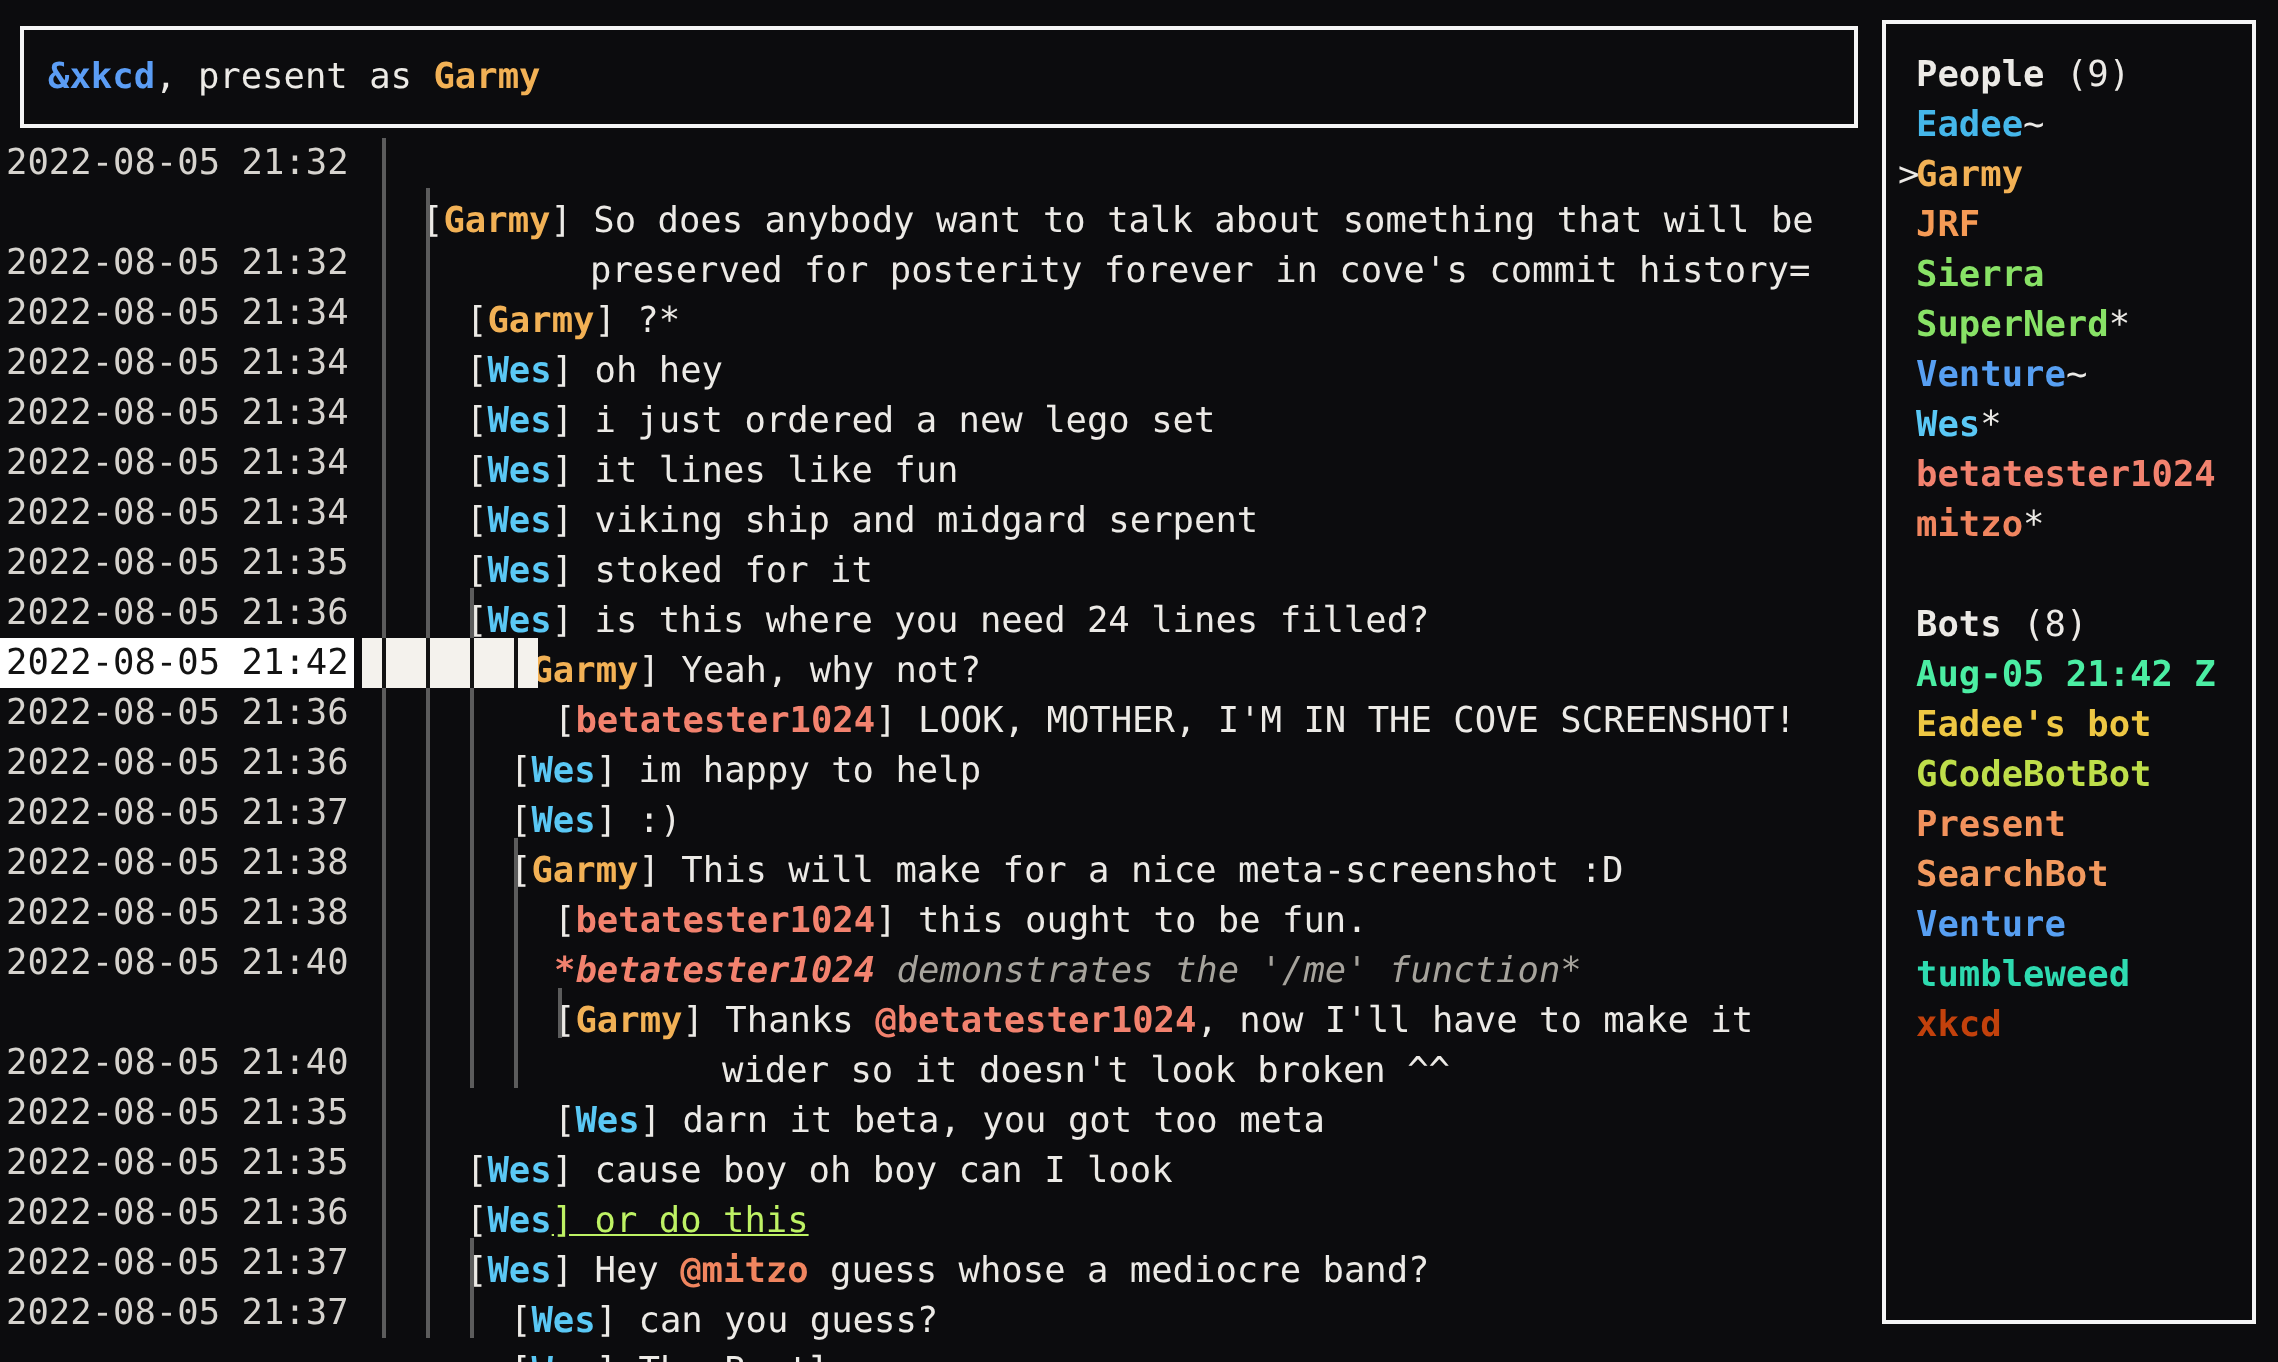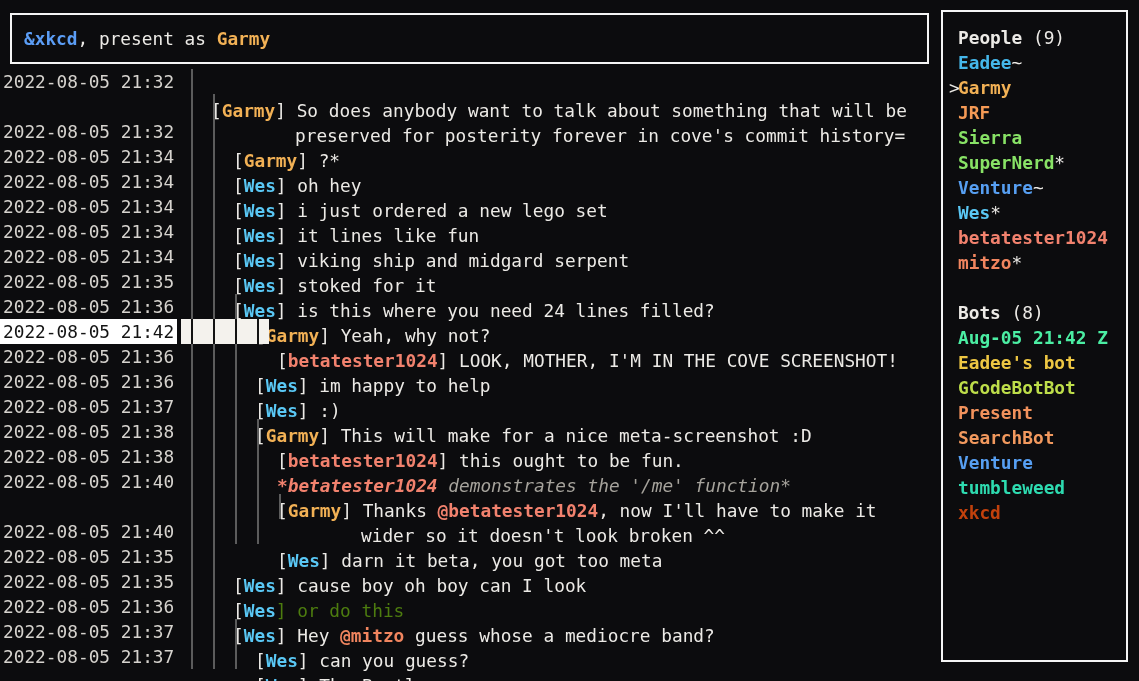--- a/index.html
+++ b/index.html
@@ -63,21 +63,21 @@
       <div class="row hl"><div class="ts">2022-08-05 21:42</div><div class="gap"></div><div class="cell line"></div><div class="cell line"></div><div class="cell line"></div><div class="cell line"></div><div class="pad"></div><div class="msg"><span style="color: rgb(236, 234, 230);">[</span><span style="color: rgb(242, 130, 110); font-weight: bold;">betatester1024</span><span style="color: rgb(236, 234, 230);">] LOOK, MOTHER, I'M IN THE COVE SCREENSHOT!</span></div></div>
       <div class="row"><div class="ts">2022-08-05 21:36</div><div class="gap"></div><div class="cell line"></div><div class="cell line"></div><div class="cell line"></div><div class="pad"></div><div class="msg"><span style="color: rgb(236, 234, 230);">[</span><span style="color: rgb(90, 200, 245); font-weight: bold;">Wes</span><span style="color: rgb(236, 234, 230);">] im happy to help</span></div></div>
       <div class="row"><div class="ts">2022-08-05 21:36</div><div class="gap"></div><div class="cell line"></div><div class="cell line"></div><div class="cell line"></div><div class="pad"></div><div class="msg"><span style="color: rgb(236, 234, 230);">[</span><span style="color: rgb(90, 200, 245); font-weight: bold;">Wes</span><span style="color: rgb(236, 234, 230);">] :)</span></div></div>
       <div class="row"><div class="ts">2022-08-05 21:37</div><div class="gap"></div><div class="cell line"></div><div class="cell line"></div><div class="cell line"></div><div class="pad"></div><div class="msg"><span style="color: rgb(236, 234, 230);">[</span><span style="color: rgb(242, 177, 85); font-weight: bold;">Garmy</span><span style="color: rgb(236, 234, 230);">] This will make for a nice meta-screenshot :D</span></div></div>
       <div class="row"><div class="ts">2022-08-05 21:38</div><div class="gap"></div><div class="cell line"></div><div class="cell line"></div><div class="cell line"></div><div class="cell line"></div><div class="pad"></div><div class="msg"><span style="color: rgb(236, 234, 230);">[</span><span style="color: rgb(242, 130, 110); font-weight: bold;">betatester1024</span><span style="color: rgb(236, 234, 230);">] this ought to be fun.</span></div></div>
       <div class="row"><div class="ts">2022-08-05 21:38</div><div class="gap"></div><div class="cell line"></div><div class="cell line"></div><div class="cell line"></div><div class="cell line"></div><div class="pad"></div><div class="msg"><span style="color: rgb(242, 130, 110); font-weight: bold; font-style: italic;">*betatester1024</span><span style="color: rgb(166, 163, 156); font-style: italic;"> demonstrates the '/me' function*</span></div></div>
       <div class="row"><div class="ts">2022-08-05 21:40</div><div class="gap"></div><div class="cell line"></div><div class="cell line"></div><div class="cell line"></div><div class="cell line"></div><div class="pad"></div><div class="msg"><span style="color: rgb(236, 234, 230);">[</span><span style="color: rgb(242, 177, 85); font-weight: bold;">Garmy</span><span style="color: rgb(236, 234, 230);">] Thanks </span><span style="color: rgb(242, 130, 110); font-weight: bold;">@betatester1024</span><span style="color: rgb(236, 234, 230);">, now I'll have to make it</span></div></div>
       <div class="row wrap"><div class="ts"></div><div class="gap"></div><div class="cell line"></div><div class="cell line"></div><div class="cell line"></div><div class="cell line"></div><div class="cell line"></div><div class="pad"></div><div class="msg"><span style="color: rgb(236, 234, 230);">wider so it doesn't look broken ^^</span></div></div>
       <div class="row"><div class="ts">2022-08-05 21:40</div><div class="gap"></div><div class="cell line"></div><div class="cell line"></div><div class="cell line"></div><div class="cell line"></div><div class="pad"></div><div class="msg"><span style="color: rgb(236, 234, 230);">[</span><span style="color: rgb(90, 200, 245); font-weight: bold;">Wes</span><span style="color: rgb(236, 234, 230);">] darn it beta, you got too meta</span></div></div>
       <div class="row"><div class="ts">2022-08-05 21:35</div><div class="gap"></div><div class="cell line"></div><div class="cell line"></div><div class="pad"></div><div class="msg"><span style="color: rgb(236, 234, 230);">[</span><span style="color: rgb(90, 200, 245); font-weight: bold;">Wes</span><span style="color: rgb(236, 234, 230);">] cause boy oh boy can I look</span></div></div>
-      <div class="row"><div class="ts">2022-08-05 21:35</div><div class="gap"></div><div class="cell line"></div><div class="cell line"></div><div class="pad"></div><div class="msg"><span style="color: rgb(236, 234, 230);">[</span><span style="color: rgb(90, 200, 245); font-weight: bold;">Wes</span><span style="color: #4d7c0f;">] or do this</span></div></div>
+      <div class="row"><div class="ts">2022-08-05 21:35</div><div class="gap"></div><div class="cell line"></div><div class="cell line"></div><div class="pad"></div><div class="msg"><span style="color: rgb(236, 234, 230);">[</span><span style="color: rgb(90, 200, 245); font-weight: bold;">Wes</span><span style="color: #bef264; text-decoration: underline;">] or do this</span></div></div>
       <div class="row"><div class="ts">2022-08-05 21:36</div><div class="gap"></div><div class="cell line"></div><div class="cell line"></div><div class="pad"></div><div class="msg"><span style="color: rgb(236, 234, 230);">[</span><span style="color: rgb(90, 200, 245); font-weight: bold;">Wes</span><span style="color: rgb(236, 234, 230);">] Hey </span><span style="color: rgb(240, 133, 95); font-weight: bold;">@mitzo</span><span style="color: rgb(236, 234, 230);"> guess whose a mediocre band?</span></div></div>
       <div class="row"><div class="ts">2022-08-05 21:37</div><div class="gap"></div><div class="cell line"></div><div class="cell line"></div><div class="cell line"></div><div class="pad"></div><div class="msg"><span style="color: rgb(236, 234, 230);">[</span><span style="color: rgb(90, 200, 245); font-weight: bold;">Wes</span><span style="color: rgb(236, 234, 230);">] can you guess?</span></div></div>
       <div class="row"><div class="ts">2022-08-05 21:37</div><div class="gap"></div><div class="cell line"></div><div class="cell line"></div><div class="cell line"></div><div class="pad"></div><div class="msg"><span style="color: rgb(236, 234, 230);">[</span><span style="color: rgb(90, 200, 245); font-weight: bold;">Wes</span><span style="color: rgb(236, 234, 230);">] The Beatles</span></div></div>
     </div>
 
   <div class="sidebar">
     <div class="side-row"><span class="b">People</span><span> (9)</span></div>
     <div id="people">
         <div class="side-row"><span class="b" style="color: rgb(69, 183, 234);">Eadee</span><span style="color: rgb(236, 234, 230);">~</span></div>
         <div class="side-row"><span class="prefix">&gt;</span><span class="b" style="color: rgb(242, 177, 85);">Garmy</span></div>

